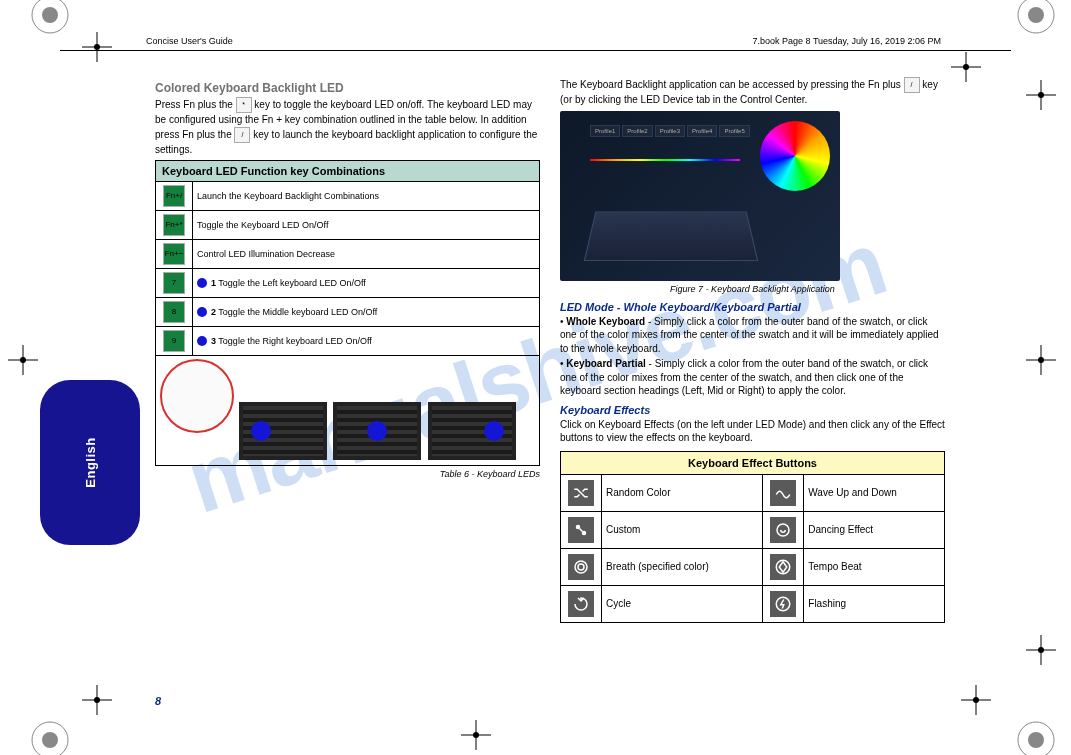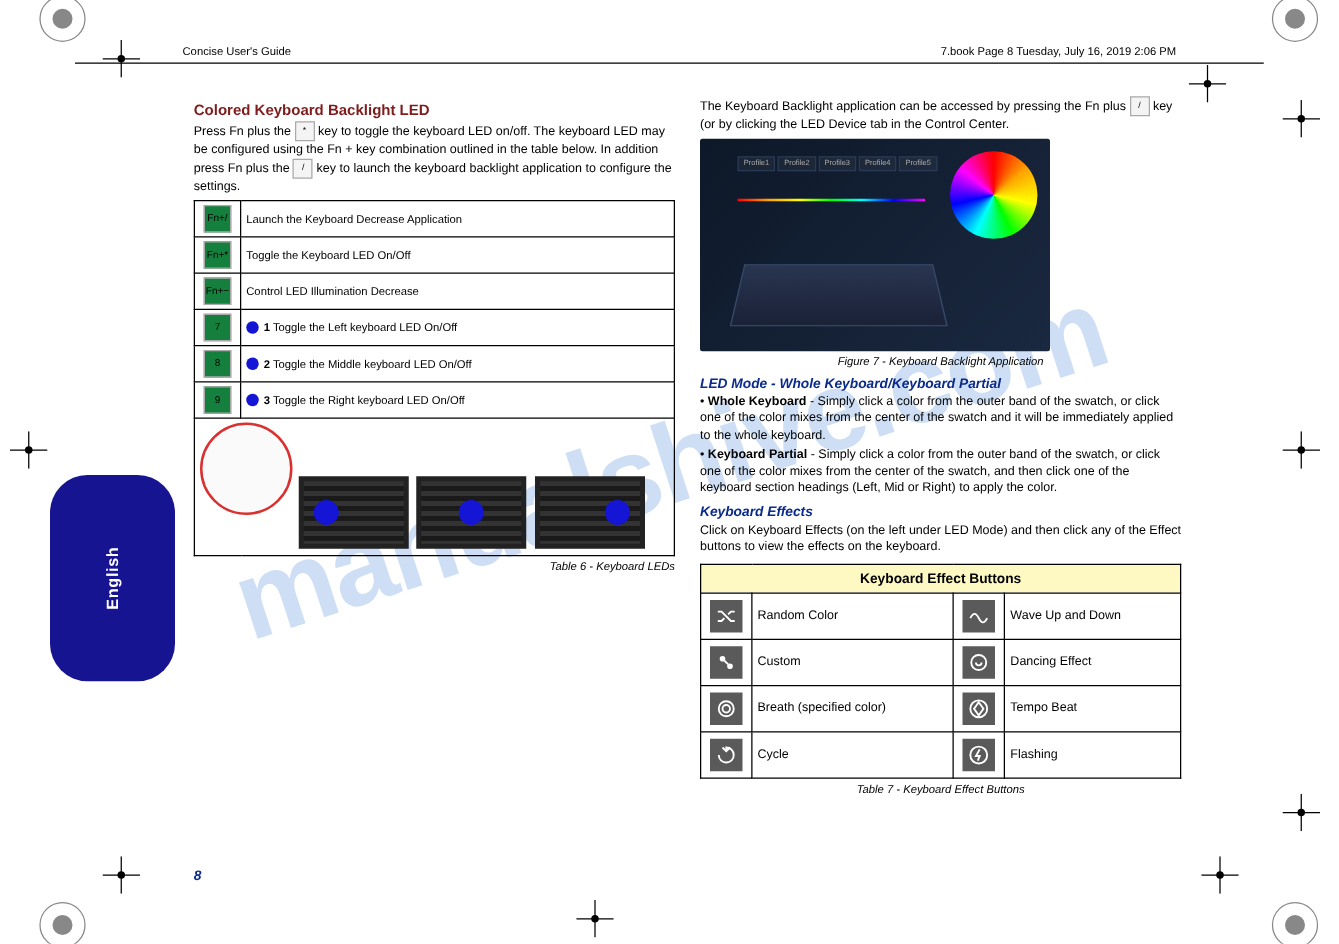--- a/index.html
+++ b/index.html
@@ -46,21 +46,21 @@
     top: 75px;
     width: 385px;
   }
   .col-right {
     position: absolute;
     left: 560px;
     top: 75px;
     width: 385px;
   }
 
-  h3 { font-size: 12px; font-weight: bold; margin: 6px 0 2px 0; color: #7f1d1d; }
+  h3 { font-size: 12px; font-weight: bold; margin: 6px 0 2px 0; color: #737373; }
   h3.blue { color: #0a2a8c; font-style: italic; font-size: 11px; }
   p { margin: 2px 0; line-height: 1.35; font-size: 10px; }
   .inline-icon {
     display: inline-block;
     width: 14px; height: 14px;
     border: 1px solid #aaa;
     background: #f4f4f4;
     vertical-align: middle;
     font-size: 7px;
     text-align: center;
@@ -333,23 +333,26 @@
 </div>
 
 <div class="col-left">
   <h3>Colored Keyboard Backlight LED</h3>
   <p>
     <span>Press Fn plus the </span><span class="inline-icon">*</span><span> key to toggle the keyboard LED on/off. The keyboard LED may be configured using the Fn + key combination outlined in the table below. In addition press Fn plus the </span><span class="inline-icon">/</span><span> key to launch the keyboard backlight application to configure the settings.</span>
   </p>
 
   <table class="keytable">
     <tbody>
+        <tr>
+          <th colspan="2">Keyboard LED Function key Combinations</th>
+        </tr>
     <tr>
           <td class="icon-cell"><span class="key-icon">Fn+/</span></td>
-          <td>Launch the Keyboard Decrease Application</td>
+          <td>Launch the Keyboard Backlight Combinations</td>
         </tr>
     <tr>
           <td class="icon-cell"><span class="key-icon">Fn+*</span></td>
           <td>Toggle the Keyboard LED On/Off</td>
         </tr>
     <tr>
           <td class="icon-cell"><span class="key-icon">Fn+−</span></td>
           <td>Control LED Illumination Decrease</td>
         </tr>
     <tr>
@@ -468,16 +471,15 @@
       <td class="icon"><span class="mode-icon">
               <svg viewBox="0 0 24 24" fill="none" stroke="#fff" stroke-width="2">
                 <circle cx="12" cy="12" r="9"></circle>
                 <path d="M13 6l-4 7h4l-2 5"></path>
               </svg>
             </span></td>
       <td>Flashing</td>
     </tr>
   </tbody>
     </table>
-  <p class="figure-caption" style="text-align:center;">Table 7 - Keyboard Effect Buttons</p>
 </div>
 
 <div class="page-footer">8</div>
 
 </body></html>

